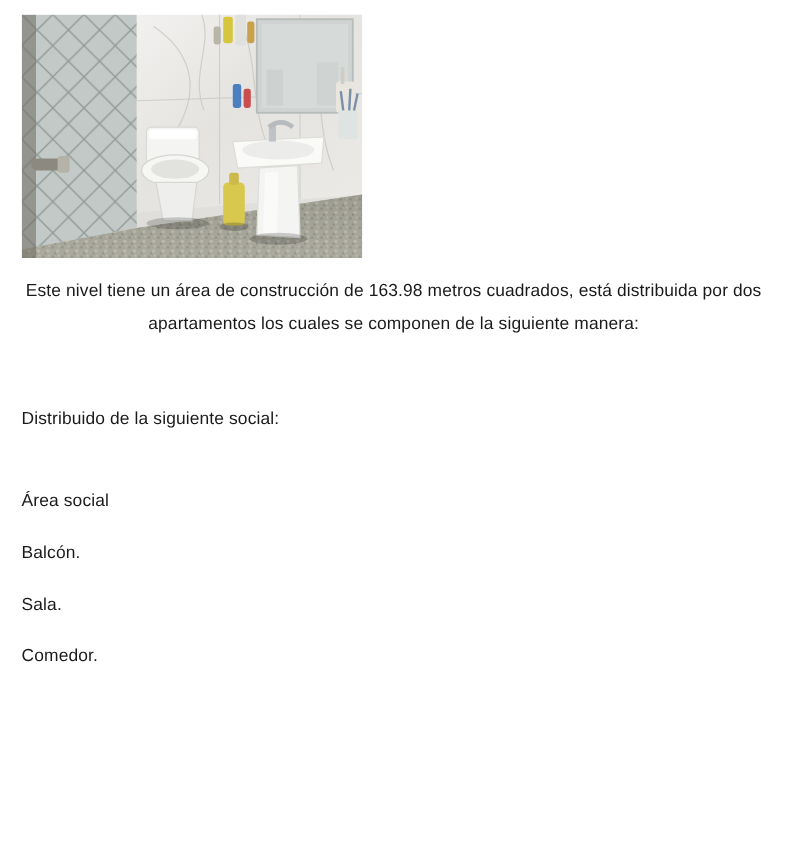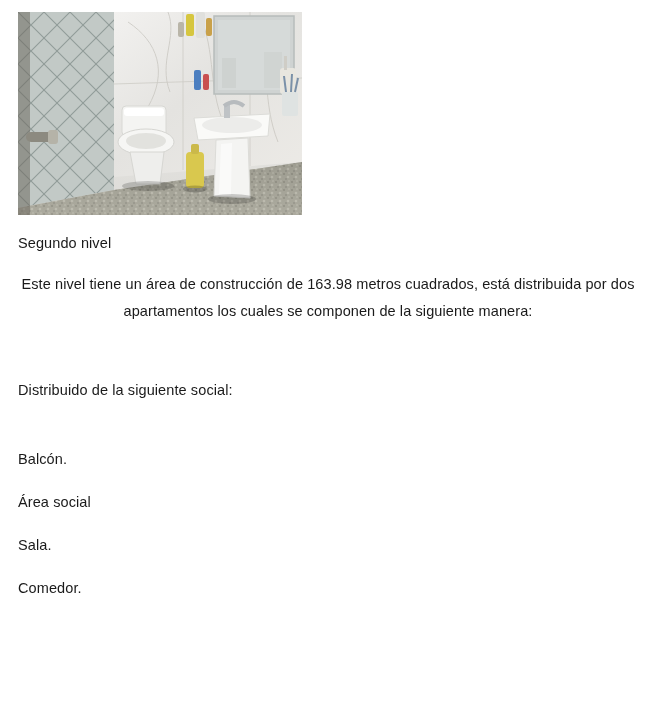--- a/index.html
+++ b/index.html
@@ -169,34 +169,33 @@
       </g>
 
       <ellipse cx="130" cy="174" rx="26" ry="5" fill="#000" opacity="0.18"></ellipse>
       <ellipse cx="214" cy="187" rx="24" ry="5" fill="#000" opacity="0.18"></ellipse>
       <ellipse cx="177" cy="177" rx="12" ry="3.5" fill="#000" opacity="0.2"></ellipse>
     </svg>
   </div>
 
   <div class="content">
 
-    <p class="para blk-heading">Segundo nivel</p>
 
     <p class="para blk-para">Este nivel tiene un área de construcción de 163.98 metros cuadrados, está distribuida por dos apartamentos los cuales se componen de la siguiente manera:</p>
 
     <div class="blk-gap"></div>
 
 
     <p class="para blk-item">Distribuido de la siguiente social:</p>
 
     <div class="blk-gap"></div>
 
+    <p class="para blk-item">Área social</p>
+
     <p class="para blk-item">Balcón.</p>
 
-    <p class="para blk-item">Área social</p>
-
     <p class="para blk-item">Sala.</p>
 
     <p class="para blk-item">Comedor.</p>
 
   </div>
 
 </div>
 
 </body></html>

